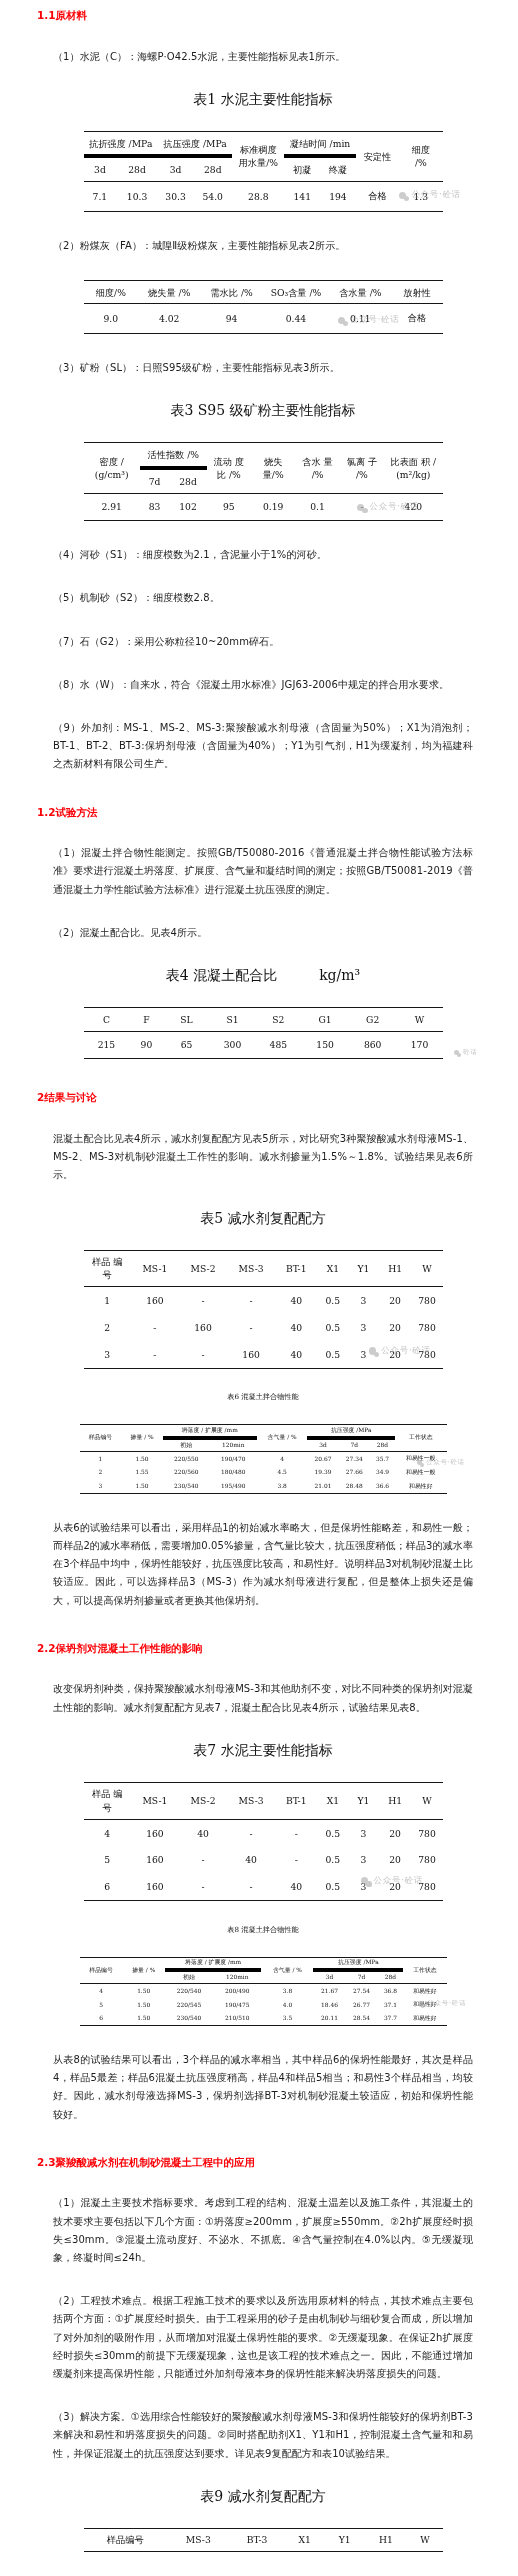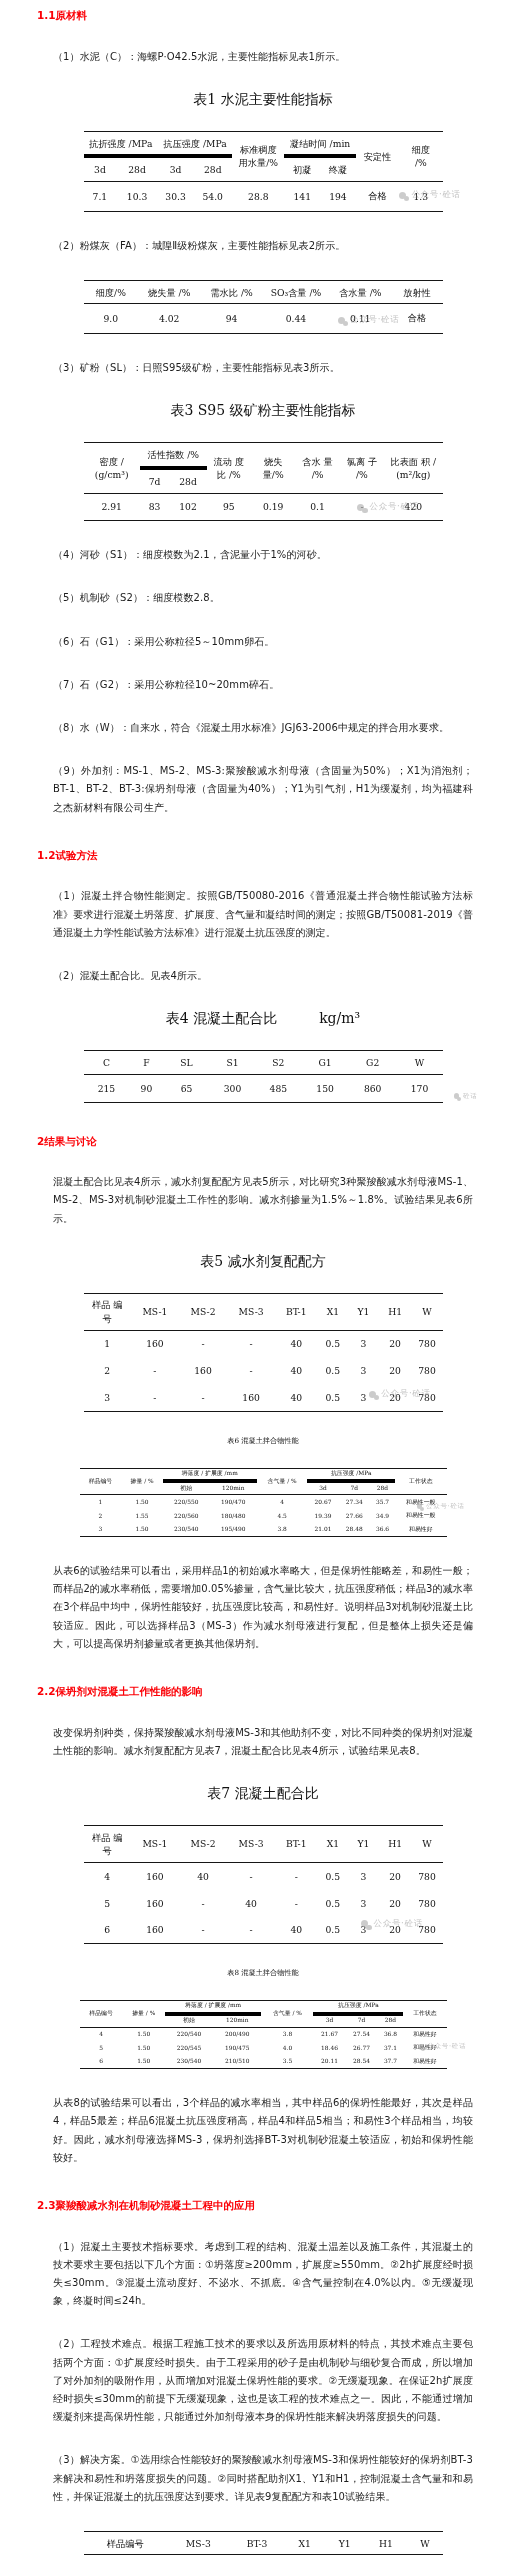--- a/index.html
+++ b/index.html
@@ -155,21 +155,20 @@
       </table>
     <div class="wm" style="right:23.6px;bottom:7.9px;">
       <span class="dot"></span>
         <span class="dot sm"></span>
       <span>公众号·砼话</span>
     </div>
   </div>
 
   <p class="body">（4）河砂（S1）：细度模数为2.1，含泥量小于1%的河砂。</p>
   <p class="body">（5）机制砂（S2）：细度模数2.8。</p>
-  <p class="body">（6）石（G1）：采用公称粒径5～10mm卵石。</p>
   <p class="body">（7）石（G2）：采用公称粒径10~20mm碎石。</p>
   <p class="body">（8）水（W）：自来水，符合《混凝土用水标准》JGJ63-2006中规定的拌合用水要求。</p>
   <p class="body">（9）外加剂：MS-1、MS-2、MS-3:聚羧酸减水剂母液（含固量为50%）；X1为消泡剂；BT-1、BT-2、BT-3:保坍剂母液（含固量为40%）；Y1为引气剂，H1为缓凝剂，均为福建科之杰新材料有限公司生产。</p>
 
   <div class="h-red">1.2试验方法</div>
 
   <p class="body">（1）混凝土拌合物性能测定。按照GB/T50080-2016《普通混凝土拌合物性能试验方法标准》要求进行混凝土坍落度、扩展度、含气量和凝结时间的测定；按照GB/T50081-2019《普通混凝土力学性能试验方法标准》进行混凝土抗压强度的测定。</p>
   <p class="body">（2）混凝土配合比。见表4所示。</p>
 
   <div class="tbl-title">
@@ -328,21 +327,21 @@
       <span>公众号·砼话</span>
     </div>
   </div>
 
   <p class="body">从表6的试验结果可以看出，采用样品1的初始减水率略大，但是保坍性能略差，和易性一般；而样品2的减水率稍低，需要增加0.05%掺量，含气量比较大，抗压强度稍低；样品3的减水率在3个样品中均中，保坍性能较好，抗压强度比较高，和易性好。说明样品3对机制砂混凝土比较适应。因此，可以选择样品3（MS-3）作为减水剂母液进行复配，但是整体上损失还是偏大，可以提高保坍剂掺量或者更换其他保坍剂。</p>
 
   <div class="h-red">2.2保坍剂对混凝土工作性能的影响</div>
 
   <p class="body">改变保坍剂种类，保持聚羧酸减水剂母液MS-3和其他助剂不变，对比不同种类的保坍剂对混凝土性能的影响。减水剂复配配方见表7，混凝土配合比见表4所示，试验结果见表8。</p>
 
-  <div class="tbl-title">表7 混凝土配合比</div>
+  <div class="tbl-title">表7 水泥主要性能指标</div>
   <div class="tbl-wrap big">
     <table class="tbl big-t">
       <tbody>
           <tr class="sub">
         <th class="col-sample">样品 编号</th>
         <th>MS-1</th>
         <th>MS-2</th>
         <th>MS-3</th>
         <th>BT-1</th>
         <th>X1</th>
@@ -454,20 +453,21 @@
   </div>
 
   <p class="body">从表8的试验结果可以看出，3个样品的减水率相当，其中样品6的保坍性能最好，其次是样品4，样品5最差；样品6混凝土抗压强度稍高，样品4和样品5相当；和易性3个样品相当，均较好。因此，减水剂母液选择MS-3，保坍剂选择BT-3对机制砂混凝土较适应，初始和保坍性能较好。</p>
 
   <div class="h-red">2.3聚羧酸减水剂在机制砂混凝土工程中的应用</div>
 
   <p class="body">（1）混凝土主要技术指标要求。考虑到工程的结构、混凝土温差以及施工条件，其混凝土的技术要求主要包括以下几个方面：①坍落度≥200mm，扩展度≥550mm。②2h扩展度经时损失≤30mm。③混凝土流动度好、不泌水、不抓底。④含气量控制在4.0%以内。⑤无缓凝现象，终凝时间≤24h。</p>
   <p class="body">（2）工程技术难点。根据工程施工技术的要求以及所选用原材料的特点，其技术难点主要包括两个方面：①扩展度经时损失。由于工程采用的砂子是由机制砂与细砂复合而成，所以增加了对外加剂的吸附作用，从而增加对混凝土保坍性能的要求。②无缓凝现象。在保证2h扩展度经时损失≤30mm的前提下无缓凝现象，这也是该工程的技术难点之一。因此，不能通过增加缓凝剂来提高保坍性能，只能通过外加剂母液本身的保坍性能来解决坍落度损失的问题。</p>
   <p class="body">（3）解决方案。①选用综合性能较好的聚羧酸减水剂母液MS-3和保坍性能较好的保坍剂BT-3来解决和易性和坍落度损失的问题。②同时搭配助剂X1、Y1和H1，控制混凝土含气量和和易性，并保证混凝土的抗压强度达到要求。详见表9复配配方和表10试验结果。</p>
 
+  <div class="tbl-title">表9 减水剂复配配方</div>
   <div class="tbl-wrap big">
     <table class="tbl big-t">
       <tbody>
           <tr class="sub">
         <th>样品编号</th>
         <th>MS-3</th>
         <th>BT-3</th>
         <th>X1</th>
         <th>Y1</th>
         <th>H1</th>

